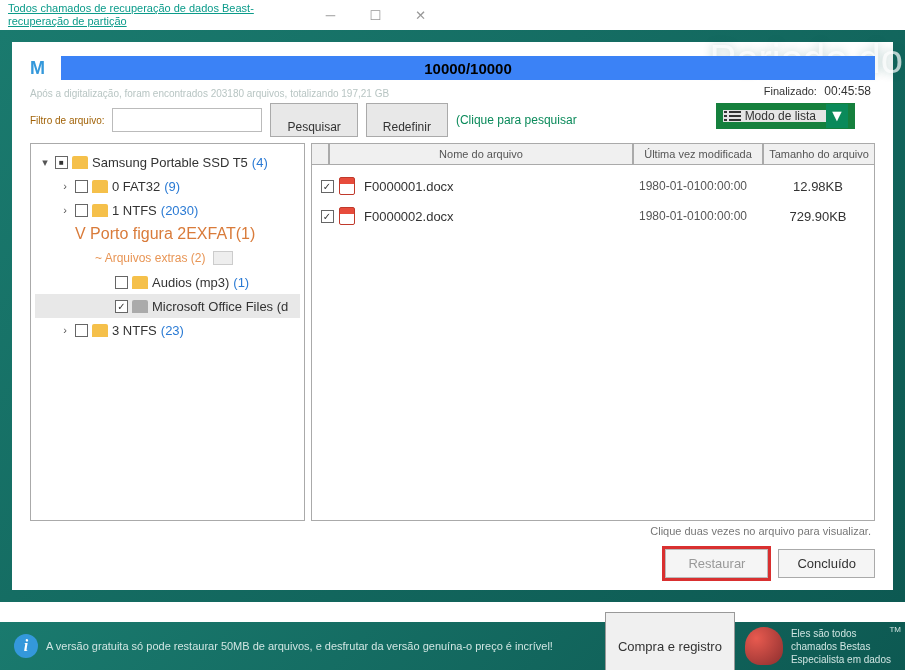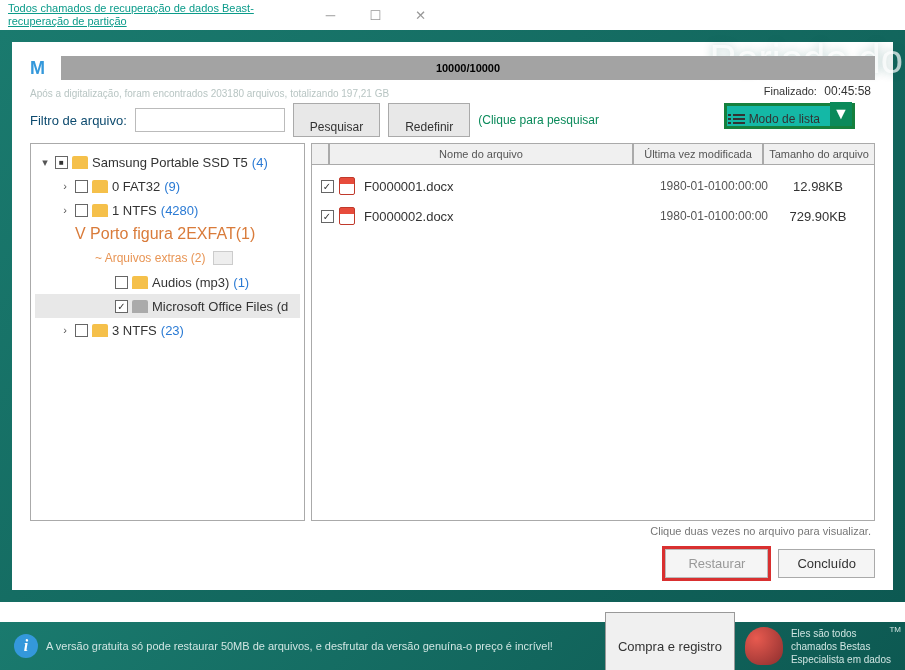--- a/index.html
+++ b/index.html
@@ -8,35 +8,35 @@
     .titlebar { height: 30px; display: flex; align-items: center; padding: 2px 8px; background: #fff; }
     .titlebar-text { font-size: 11px; color: #0b9b8a; flex: 1; line-height: 1.2; max-width: 300px; text-decoration: underline; }
     .titlebar-controls { display: flex; gap: 0; }
     .titlebar-btn { width: 45px; height: 28px; display: flex; align-items: center; justify-content: center; background: transparent; border: none; color: #999; cursor: pointer; }
     
     .outer-frame { position: absolute; top: 30px; left: 0; right: 0; bottom: 68px; background: linear-gradient(135deg, #1a7a6e, #0d5952); padding: 12px; }
     .inner-panel { background: #fff; width: 100%; height: 100%; position: relative; padding: 12px 18px 50px; }
     
     .top-row { display: flex; align-items: center; gap: 8px; height: 28px; position: relative; }
     .m-label { color: #3498db; font-size: 18px; font-weight: bold; margin-right: 8px; }
-    .progress-bar { flex: 1; height: 24px; background: #a3a3a3; display: flex; align-items: center; justify-content: center; color: #000; font-size: 11px; font-weight: bold; }
+    .progress-bar { flex: 1; height: 24px; background: #3b82f6; display: flex; align-items: center; justify-content: center; color: #000; font-size: 15px; font-weight: bold; }
     
     .watermark { position: absolute; top: -5px; right: -10px; font-size: 40px; color: rgba(255,255,255,0.7); font-weight: 300; text-shadow: 0 0 10px rgba(13,89,82,0.3); pointer-events: none; white-space: nowrap; }
     .watermark2 { position: absolute; top: 30px; right: 65px; font-size: 30px; color: rgba(255,255,255,0.55); pointer-events: none; }
     .elapsed { position: absolute; top: 42px; right: 22px; font-size: 12px; color: #333; }
     .elapsed-label { font-size: 11px; margin-right: 4px; }
     
     .status-line { font-size: 10px; color: #b8c5c3; margin: 6px 0 4px; }
     
     .filter-row { display: flex; align-items: center; gap: 8px; margin-bottom: 6px; position: relative; }
-    .filter-label { font-size: 13px; color: #0c4a6e; }
+    .filter-label { font-size: 10px; color: #a16207; }
     .filter-input { width: 150px; height: 24px; border: 1px solid #bbb; padding: 2px 6px; font-size: 12px; }
     .gray-btn { height: 24px; padding: 16px 16px; background: #e8e8e8; border: 1px solid #aaa; font-size: 12px; color: #333; cursor: pointer; }
     .search-hint { font-size: 12px; color: #0a8a5a; }
-    .view-mode { position: absolute; right: 20px; top: 0; display: flex; align-items: flex-end; border: 3px solid #15803d; height: 26px; background: #14b8a6; }
+    .view-mode { position: absolute; right: 20px; top: 0; display: flex; align-items: center; border: 7px solid #15803d; height: 26px; background: #e5e5e5; }
     .view-mode-inner { display: flex; align-items: center; gap: 4px; padding: 0 10px 0 6px; font-size: 12px; color: #333; }
     .view-mode-dd { width: 22px; height: 24px; background: #0a8a5a; color: #fff; display: flex; align-items: center; justify-content: center; cursor: pointer; }
     
     .main-area { display: flex; gap: 6px; height: 378px; margin-top: 4px; }
     
     .tree-panel { width: 275px; border: 1px solid #aaa; overflow: hidden; padding: 6px 4px; }
     .tree-node { display: flex; align-items: center; gap: 4px; height: 24px; font-size: 13px; color: #333; white-space: nowrap; cursor: pointer; padding-left: 4px; }
     .tree-node.indent1 { padding-left: 24px; }
     .tree-node.indent2 { padding-left: 44px; }
     .tree-node.indent3 { padding-left: 64px; }
@@ -58,21 +58,21 @@
     .fh-check { width: 18px; border: 1px solid #aaa; background: #f0f0f0; }
     .fh-name { flex: 1; }
     .fh-date { width: 130px; }
     .fh-size { width: 112px; }
     .file-list { flex: 1; border: 1px solid #aaa; border-top: none; overflow-y: auto; padding: 6px 0; }
     .file-row { display: flex; align-items: center; height: 30px; padding: 0 6px; font-size: 13px; color: #333; }
     .fr-check { width: 18px; display: flex; justify-content: center; }
     .fr-icon { width: 22px; display: flex; justify-content: center; }
     .docx-icon { width: 16px; height: 18px; background: linear-gradient(#e74c3c 40%, #fff 40%); border: 1px solid #c0392b; border-radius: 2px; }
     .fr-name { flex: 1; padding-left: 6px; }
-    .fr-date { width: 150px; color: #555; font-size: 12px; text-align: right; }
+    .fr-date { width: 150px; color: #555; font-size: 12px; text-align: center; }
     .fr-size { width: 100px; text-align: center; font-size: 13px; }
     
     .hint-text { text-align: right; font-size: 11px; color: #777; margin-top: 4px; padding-right: 4px; }
     
     .action-row { position: absolute; right: 18px; bottom: 12px; display: flex; gap: 10px; }
     .restore-btn { padding: 6px 22px; background: #f5f5f5; border: 1px solid #bbb; font-size: 13px; color: #999; box-shadow: 0 0 0 3px #d93030; cursor: pointer; }
     .done-btn { padding: 6px 18px; background: #f5f5f5; border: 1px solid #aaa; font-size: 13px; color: #333; cursor: pointer; }
     
     .footer { position: absolute; left: 0; right: 0; bottom: 0; height: 48px; background: linear-gradient(135deg, #1a7a6e, #0d5952); display: flex; align-items: center; padding: 0 14px; color: #fff; }
     .info-icon { width: 24px; height: 24px; border-radius: 50%; background: #3498db; color: #fff; display: flex; align-items: center; justify-content: center; font-style: italic; font-weight: bold; font-family: serif; margin-right: 8px; }
@@ -150,21 +150,21 @@
             <span class="checkbox "></span>
             <span class="folder-icon"></span>
             <span>0 FAT32</span> 
             <span class="count">(9)</span>
           </div>
           <div class="tree-node indent1">
             <span class="expand">›</span>
             <span class="checkbox "></span>
             <span class="folder-icon"></span>
             <span>1 NTFS</span> 
-            <span class="count">(4280)</span>
+            <span class="count">(2030)</span>
           </div>
           <div class="tree-node indent1 orange">
             <span class="expand"></span>
             <span>V Porto figura 2EXFAT(1)</span>
           </div>
           <div class="tree-node indent2 orange2">
             <span class="expand"></span>
             <span>~ Arquivos extras (2)</span>
             <span class="tiny-prev"></span>
           </div>

